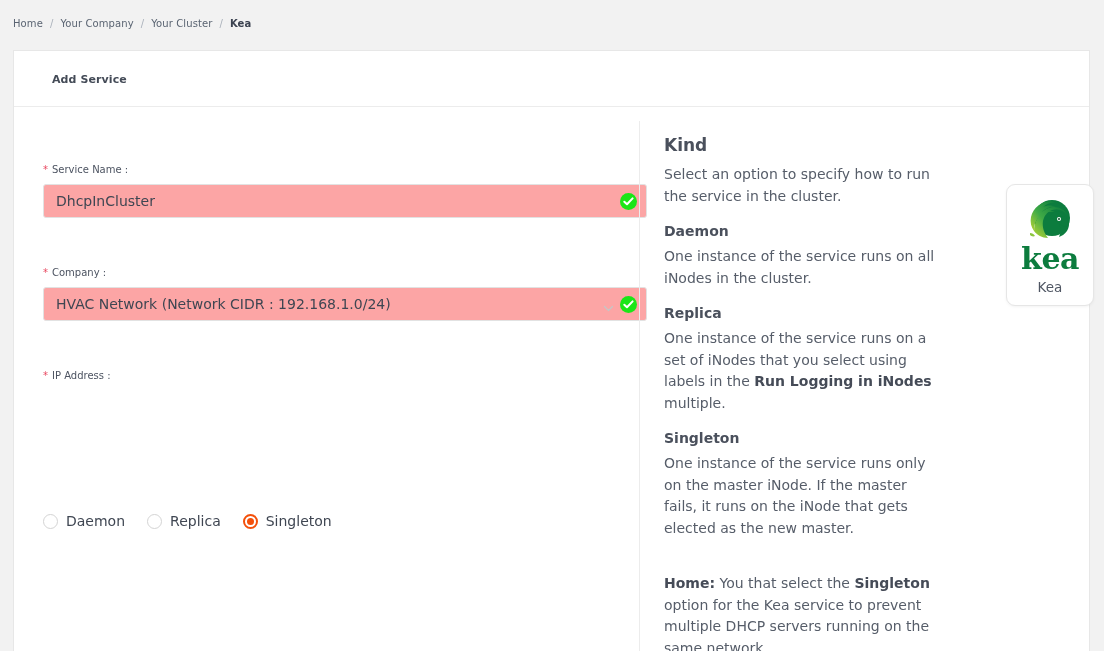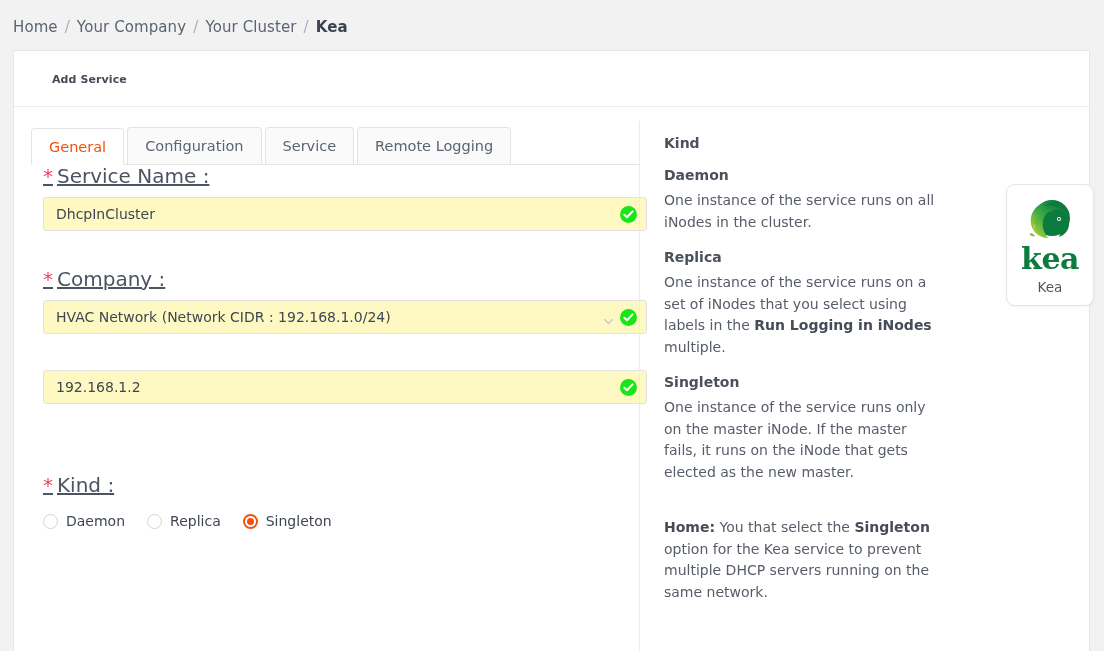--- a/index.html
+++ b/index.html
@@ -15,21 +15,21 @@
     height: 651px;
     overflow: hidden;
     background: #f2f2f2;
   }
 
   
   .breadcrumb {
     position: absolute;
     left: 13px;
     top: 18px;
-    font-size: 15px;
+    font-size: 10px;
     color: #5a6472;
     letter-spacing: .1px;
     white-space: nowrap;
   }
   .breadcrumb .crumb { color: #5a6472; }
   .breadcrumb .crumb.last { color: #3b4250; font-weight: bold; }
   .breadcrumb .sep { color: #a9b0ba; margin: 0 7px; }
 
   
   .card {
@@ -120,33 +120,32 @@
     color: #f4500a;
     position: relative;
     top: 1px;
     border-bottom: 1px solid #ffffff;
   }
 
   
   .form { position: absolute; left: 0; top: 57px; right: 0; bottom: 0; }
   .field { position: absolute; left: 29px; width: 604px; }
   .f-label {
-    font-size: 20px;
+    font-size: 10px;
     color: #4c5361;
     margin-bottom: 9px;
     white-space: nowrap;
-    text-decoration: underline;
   }
   .req { color: #e8465e; margin-right: 4px; }
   .input-wrap {
     position: relative;
     height: 34px;
     border: 1px solid #e2e2e2;
     border-radius: 3px;
-    background: #fef9c3;
+    background: #fca5a5;
     box-sizing: border-box;
   }
   .input-wrap .val {
     position: absolute;
     left: 12px;
     top: 0;
     line-height: 32px;
     font-size: 14px;
     color: #3f4652;
     white-space: nowrap;
@@ -201,21 +200,21 @@
 
   
   .help {
     position: absolute;
     left: 24px;
     top: 28px;
     width: 278px;
   }
   .help h3 {
     margin: 0 0 9px 0;
-    font-size: 14px;
+    font-size: 17px;
     font-weight: bold;
     color: #4a505c;
   }
   .help h4 {
     margin: 16px 0 7px 0;
     font-size: 14px;
     font-weight: bold;
     color: #4a505c;
   }
   .help p {
@@ -273,26 +272,20 @@
   </div>
 
   <div class="card">
     <div class="card-header"></div>
     <div class="card-title">Add Service</div>
 
     <div class="body">
 
       <div class="left-pane">
 
-        <div class="tabs">
-          <div class="tab active">General</div>
-          <div class="tab">Configuration</div>
-          <div class="tab">Service</div>
-          <div class="tab">Remote Logging</div>
-        </div>
 
         <div class="form">
 
           <div class="field" style="top:0px;">
             <div class="f-label">
               <span class="req">*</span><span>Service Name :</span>
             </div>
             <div class="input-wrap">
               <span class="val">DhcpInCluster</span>
               <span class="check">
@@ -316,35 +309,25 @@
               </span>
               <span class="check">
                 <svg width="17" height="17" viewBox="0 0 17 17">
                     <path d="M4.3 8.7 L7 11.3 L12.6 5.4" fill="none" stroke="#ffffff" stroke-width="2" stroke-linecap="round" stroke-linejoin="round"></path>
                   </svg>
               </span>
             </div>
           </div>
 
           <div class="field" style="top:206px;">
-            <div class="input-wrap">
-              <span class="val">192.168.1.2</span>
-              <span class="check">
-                <svg width="17" height="17" viewBox="0 0 17 17">
-                    <path d="M4.3 8.7 L7 11.3 L12.6 5.4" fill="none" stroke="#ffffff" stroke-width="2" stroke-linecap="round" stroke-linejoin="round"></path>
-                  </svg>
-              </span>
+            <div class="f-label">
+              <span class="req">*</span><span>IP Address :</span>
             </div>
           </div>
 
-          <div class="field" style="top:309px;height:60px;">
-            <div class="f-label">
-              <span class="req">*</span><span>Kind :</span>
-            </div>
-          </div>
           <div class="radio-row" style="top:349px;">
             <div class="radio-item">
               <span class="radio-dot"></span>
               <span class="radio-label">Daemon</span>
             </div>
             <div class="radio-item">
               <span class="radio-dot"></span>
               <span class="radio-label">Replica</span>
             </div>
             <div class="radio-item sel">
@@ -355,20 +338,21 @@
 
         </div>
       </div>
 
       <div class="divider"></div>
 
       <div class="right-pane">
 
         <div class="help">
           <h3>Kind</h3>
+          <p>Select an option to specify how to run the service in the cluster.</p>
 
           <h4>Daemon</h4>
           <p>One instance of the service runs on all iNodes in the cluster.</p>
 
           <h4>Replica</h4>
           <p><span>One instance of the service runs on a set of iNodes that you select using labels in the </span><b>Run Logging in iNodes</b><span> multiple.</span></p>
 
           <h4>Singleton</h4>
           <p>One instance of the service runs only on the master iNode. If the master fails, it runs on the iNode that gets elected as the new master.</p>
 

